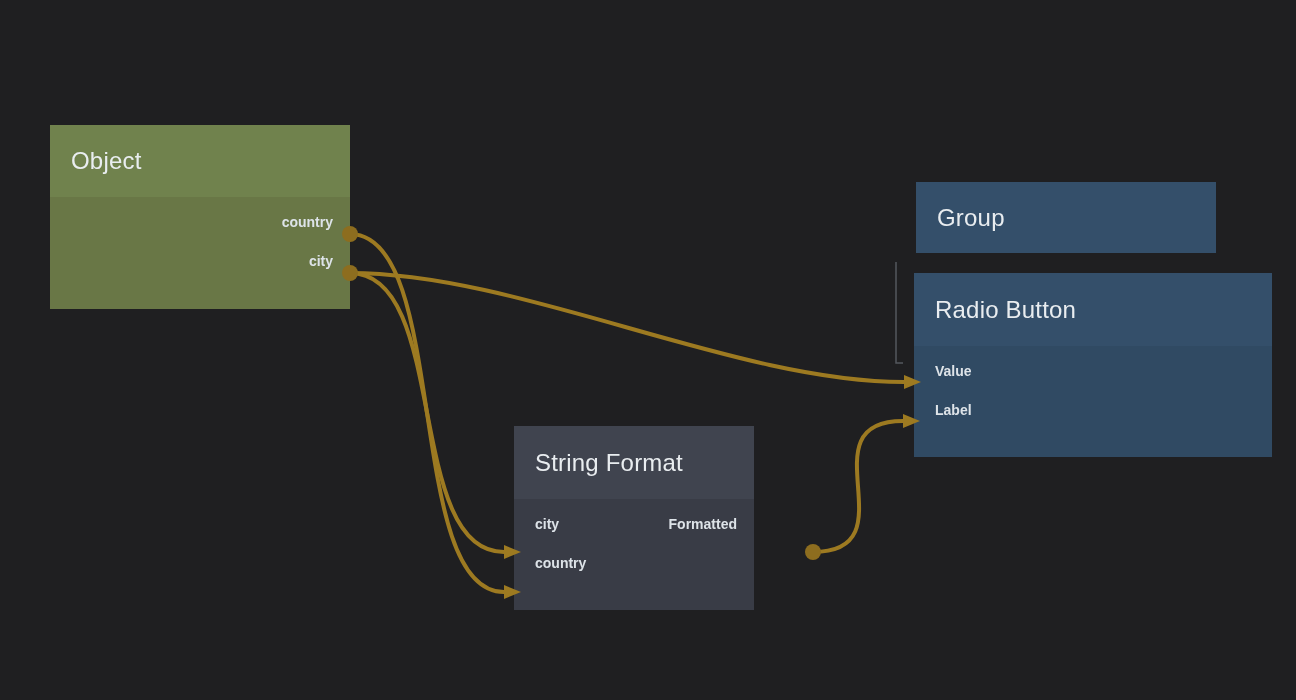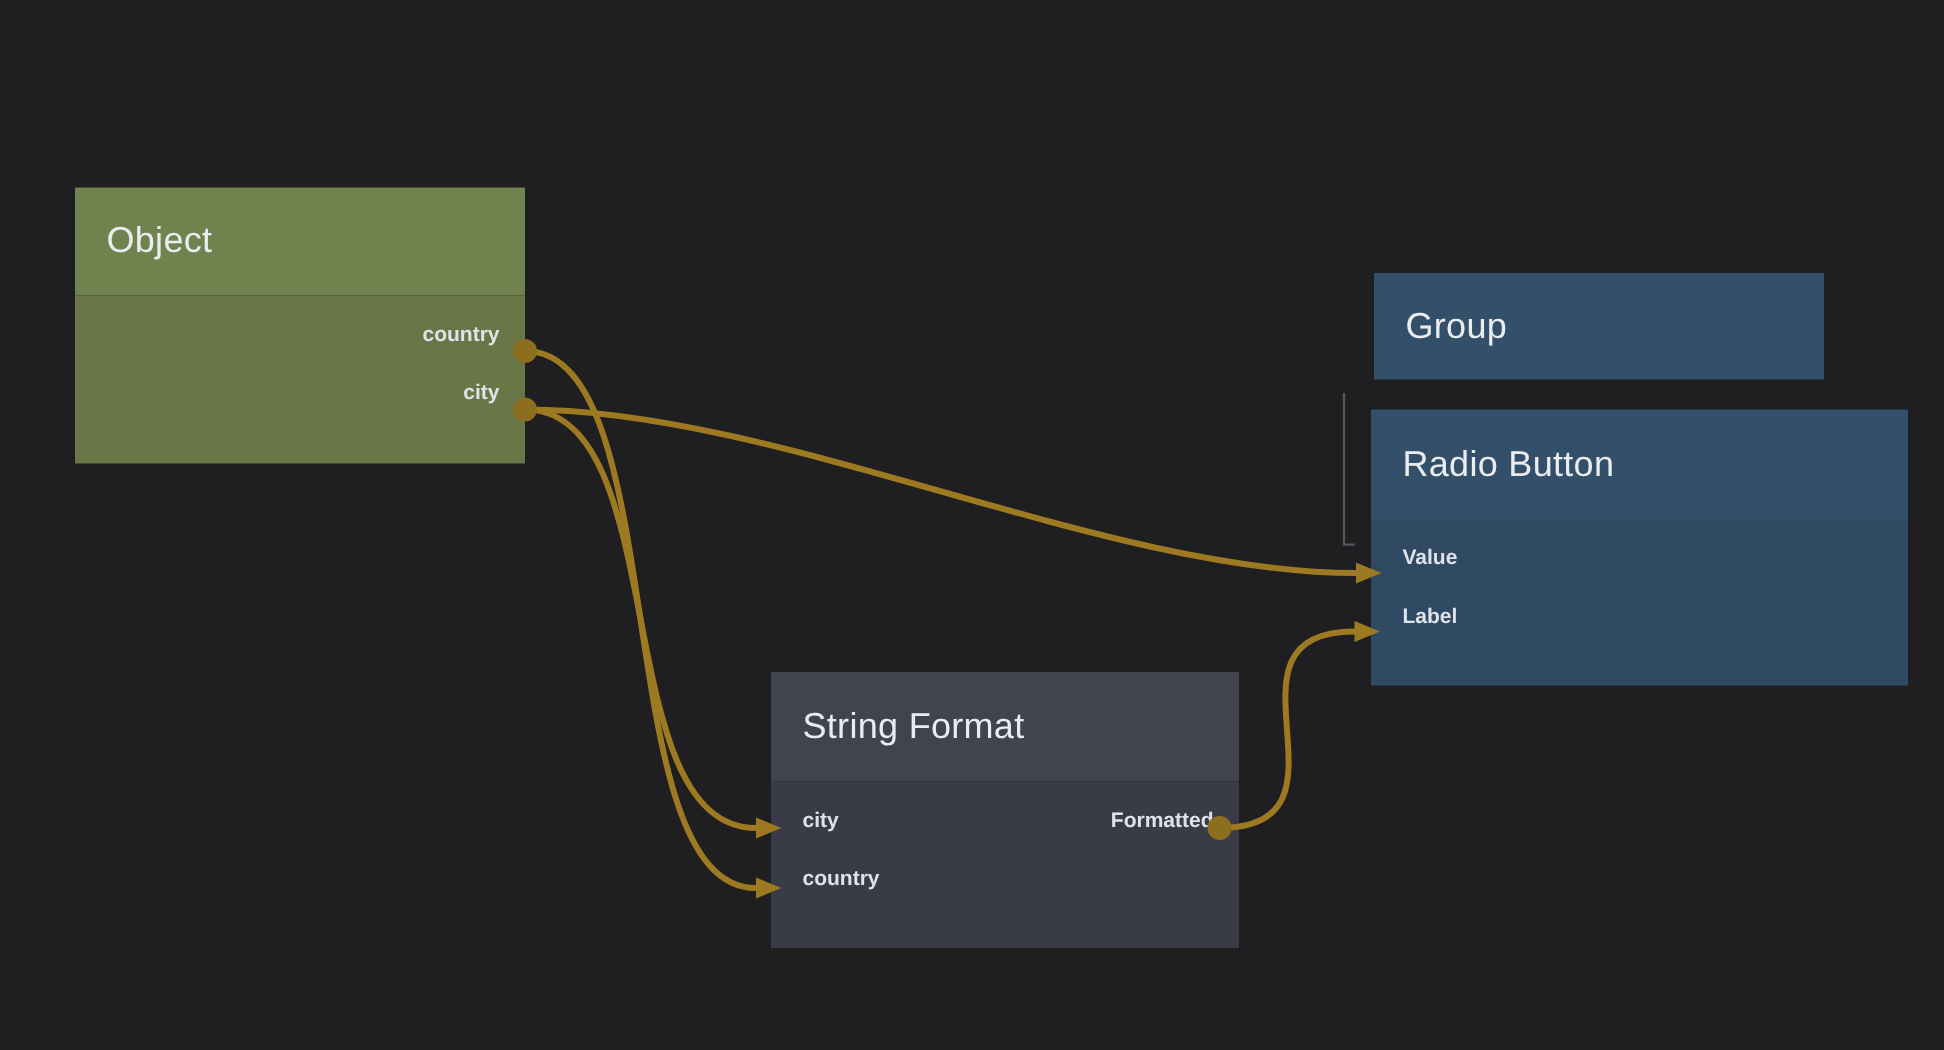--- a/index.html
+++ b/index.html
@@ -71,21 +71,21 @@
     <div class="node-body" style="height: 111px; background: rgb(48, 74, 99);">
       <div class="port-row">
         <span>Value</span>
       </div>
       <div class="port-row">
         <span>Label</span>
       </div>
     </div>
   </div>
 
-  <div class="node" style="left: 514px; top: 448px; width: 312px;">
+  <div class="node" style="left: 514px; top: 426px; width: 240px;">
     <div class="node-header" style="height: 73px; background: rgb(64, 68, 79);">
       <span>String Format</span>
     </div>
     <div class="node-body" style="height: 111px; background: rgb(57, 60, 70);">
       <div class="port-row row-both">
         <span>city</span>
         <span>Formatted</span>
       </div>
       <div class="port-row">
         <span>country</span>

